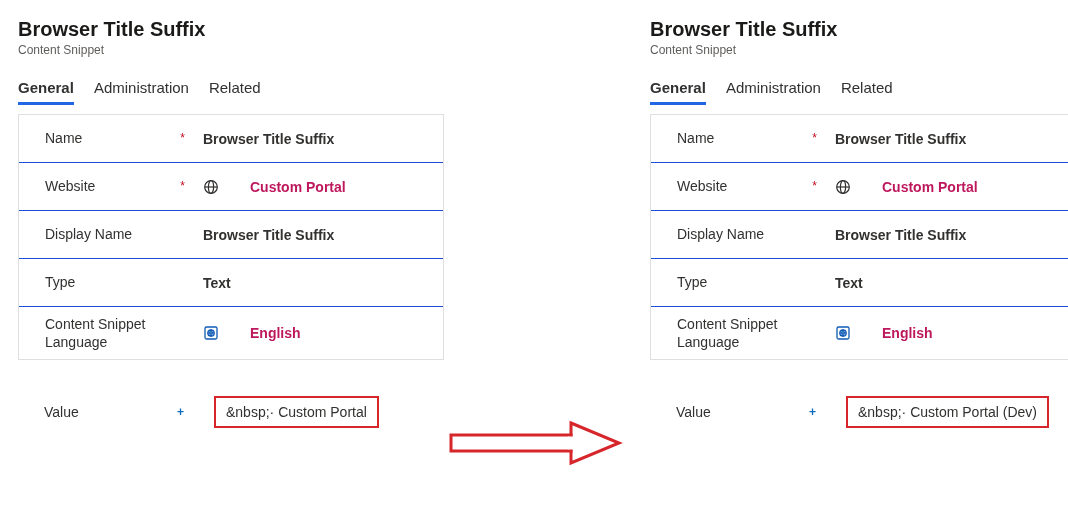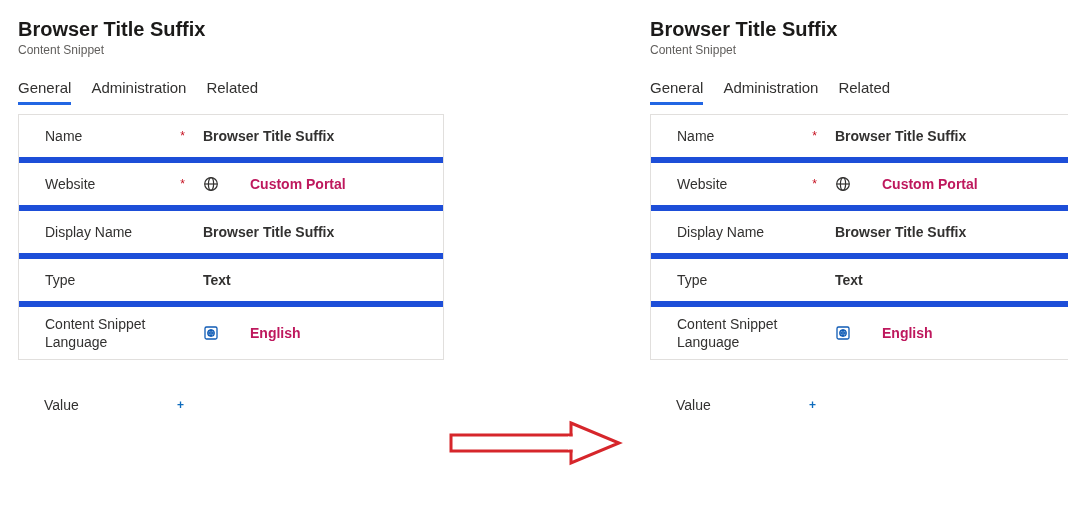--- a/index.html
+++ b/index.html
@@ -41,32 +41,32 @@
     margin-bottom: 8px;
   }
   .tab {
     padding: 6px 0;
     font-size: 15px;
     color: #323130;
     cursor: pointer;
     border-bottom: 3px solid transparent;
   }
   .tab.active {
-    font-weight: 400;
+    font-weight: 700;
     border-bottom-color: #2266e3;
   }
 
   .form-box {
     border: 1px solid #e1dfdd;
     border-top: 1px solid #e1dfdd;
   }
   .row {
     display: flex;
     align-items: center;
-    border-bottom: 6px solid #1d4ed8;
+    border-bottom: 1px solid #1d4ed8;
     min-height: 48px;
     padding: 8px 18px 8px 26px;
   }
   .row:last-child { border-bottom: none; }
 
   .label-col {
     width: 150px;
     flex-shrink: 0;
     color: #323130;
     font-size: 14px;
@@ -183,20 +183,23 @@
         <span>English</span>
       </div>
     </div>
 
   </div>
 
   <div class="value-section">
     <div class="label-col">
       <span>Value</span>
       <span class="plus-mark">+</span>
+    </div>
+    <div class="value-col" style="font-weight:400;">
+      <span class="value-box">&amp;nbsp;· Custom Portal</span>
     </div>
   </div>
 </div>
 
 <div class="arrow-wrap">
   <svg width="180" height="50" viewBox="0 0 180 50">
     <rect x="6" y="17" width="120" height="16" fill="none" stroke="#d6262b" stroke-width="3"></rect>
     <polygon points="126,5 174,25 126,45 126,33 126,17" fill="none" stroke="#d6262b" stroke-width="3"></polygon>
     <rect x="123" y="18.5" width="6" height="13" fill="#fff"></rect>
   </svg>
@@ -260,14 +263,17 @@
       </div>
     </div>
 
   </div>
 
   <div class="value-section">
     <div class="label-col">
       <span>Value</span>
       <span class="plus-mark">+</span>
     </div>
+    <div class="value-col" style="font-weight:400;">
+      <span class="value-box">&amp;nbsp;· Custom Portal (Dev)</span>
+    </div>
   </div>
 </div>
 
 </body></html>

